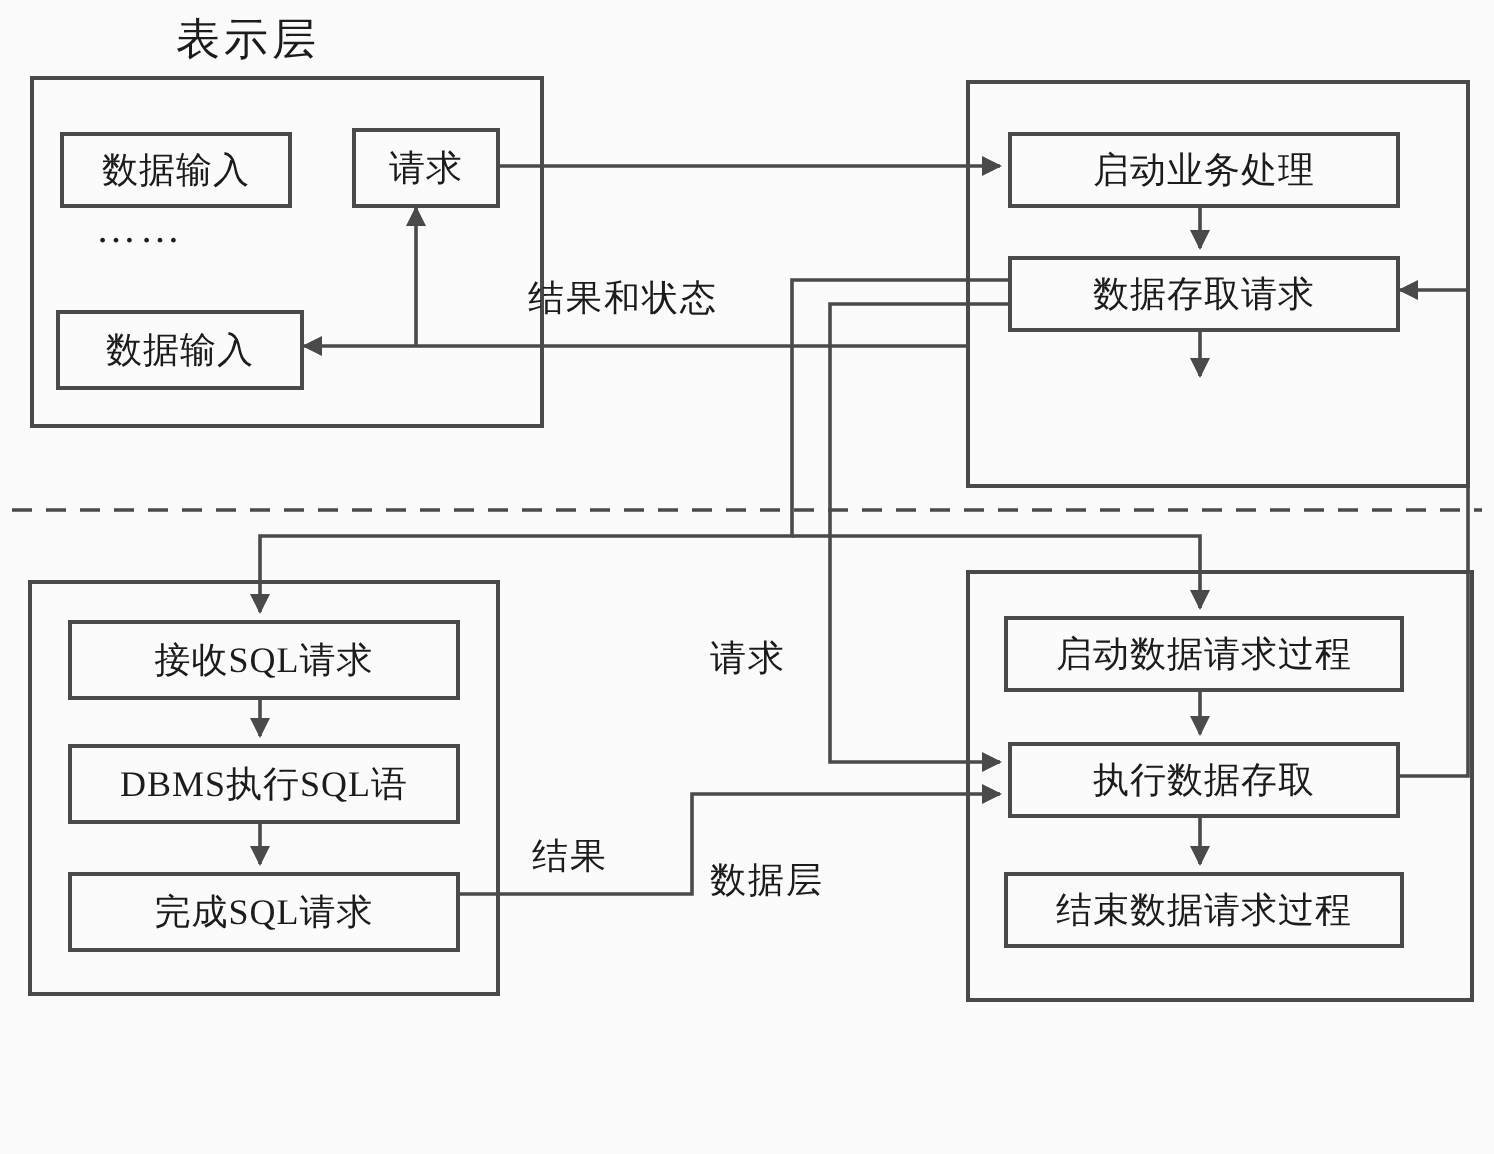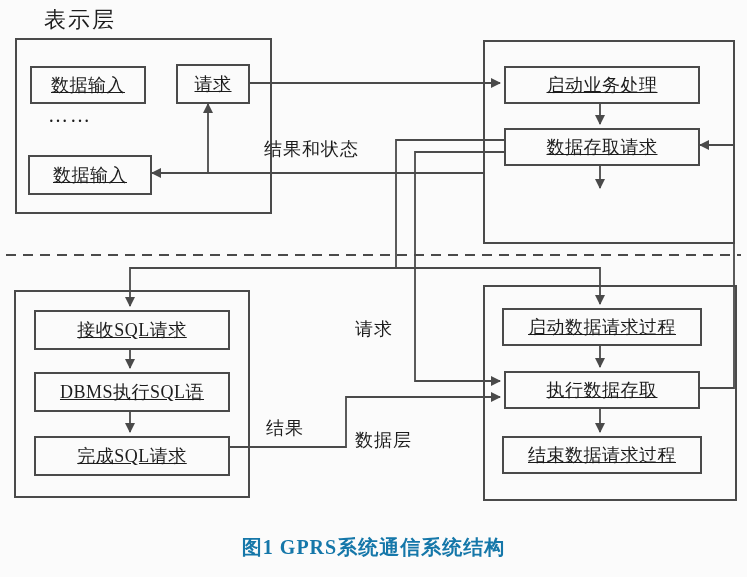--- a/index.html
+++ b/index.html
@@ -5,24 +5,24 @@
   html,body{margin:0;padding:0;background:#ffffff;}
   .stage{
     position:relative;width:747px;height:577px;background:#fbfbfb;
     font-family:"Liberation Serif","DejaVu Serif",serif;color:#1c1c1c;overflow:hidden;
   }
   svg.wires{position:absolute;left:0;top:0;}
   .container{position:absolute;border:2px solid #4a4a4a;}
   .box{
     position:absolute;border:2px solid #4a4a4a;background:#fbfbfb;
     display:flex;align-items:center;justify-content:center;
-    font-size:18px;letter-spacing:0.5px;white-space:nowrap;text-decoration:underline;
+    font-size:18px;letter-spacing:0.5px;white-space:nowrap;
   }
   .layer-title{
-    position:absolute;font-size:22px;letter-spacing:2px;text-align:left;white-space:nowrap;
+    position:absolute;font-size:22px;letter-spacing:2px;text-align:center;white-space:nowrap;
   }
   .edge-label{
     position:absolute;font-size:18px;letter-spacing:1px;white-space:nowrap;
   }
   .dots{position:absolute;font-size:20px;letter-spacing:2px;}
   .caption{
     position:absolute;left:0;top:534px;width:747px;text-align:center;
     font-size:20px;font-weight:bold;color:#1577a9;letter-spacing:1px;
   }
 </style>
@@ -86,15 +86,14 @@
 
   <div class="box" style="left:502px;top:308px;width:196px;height:34px">启动数据请求过程</div>
   <div class="box" style="left:504px;top:371px;width:192px;height:34px">执行数据存取</div>
   <div class="box" style="left:502px;top:436px;width:196px;height:34px">结束数据请求过程</div>
 
   <div class="edge-label" style="left:264px;top:137px">结果和状态</div>
   <div class="edge-label" style="left:355px;top:317px">请求</div>
   <div class="edge-label" style="left:266px;top:416px">结果</div>
   <div class="edge-label" style="left:355px;top:428px">数据层</div>
 
-  <div class="caption">图1 GPRS系统通信系统结构</div>
 
 </div>
 
 </body></html>

